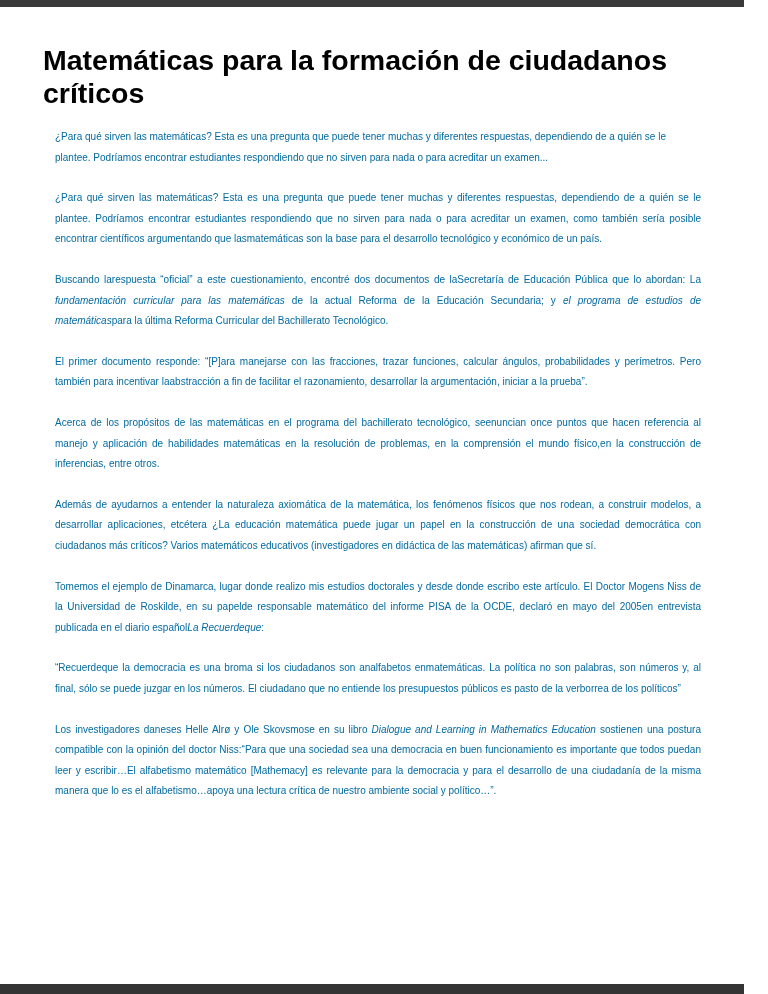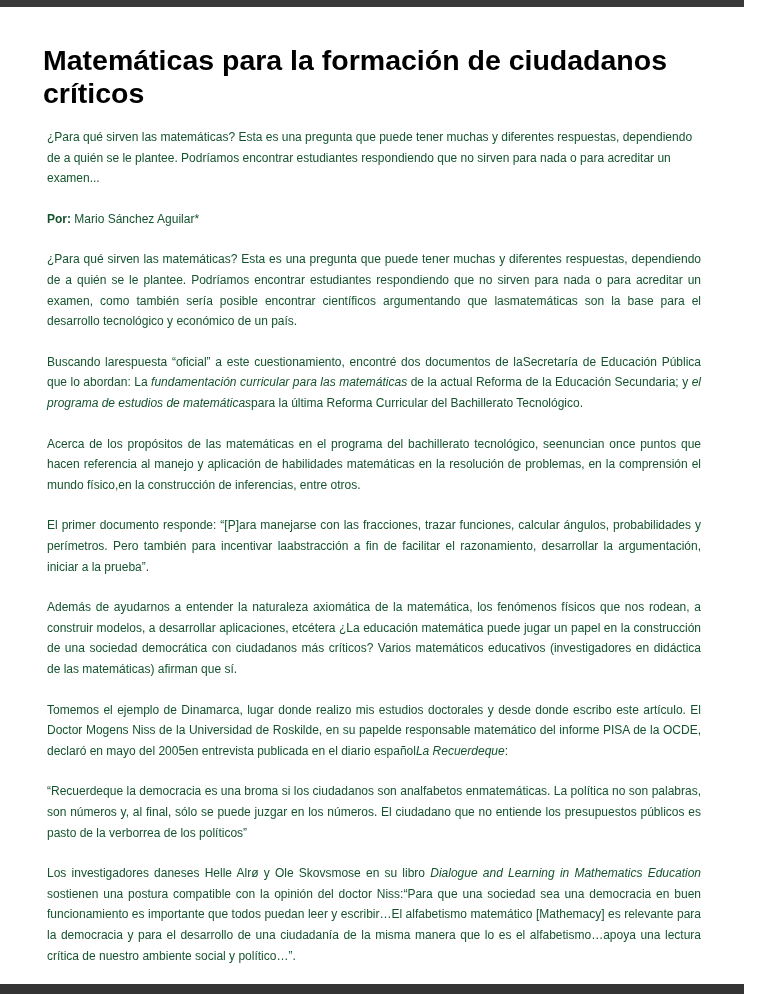--- a/index.html
+++ b/index.html
@@ -18,52 +18,51 @@
   .bar.bottom{bottom:0;height:10px;background:#343434;}
   .content{padding:44px 43px 0 43px;}
   h1.doc-title{
     font-size:28.5px;
     line-height:1.16;
     font-weight:bold;
     margin:0 0 17px 0;
     color:#000;
   }
   p{
-    margin:0 0 20px 4px;
-    font-size:12px;
+    margin:0 0 20px 12px;
+    font-size:10px;
     line-height:20.6px;
-    color:#14532d;
+    color:#0369a1;
   }
   p.intro{text-align:left;}
   p.para{text-align:justify;}
   p.byline{text-align:left;}
   .it{font-style:italic;}
   .b{font-weight:bold;}
 </style>
 </head>
 <body>
 
 <div class="page">
   <div class="bar top"></div>
 
   <div class="content">
 
     <h1 class="doc-title">Matemáticas para la formación de ciudadanos críticos</h1>
 
     <p class="intro"><span>¿Para qué sirven las matemáticas? Esta es una pregunta que puede tener muchas y diferentes respuestas, dependiendo de a quién se le plantee. Podríamos encontrar estudiantes respondiendo que no sirven para nada o para acreditar un examen...</span></p>
 
-    <p class="byline"><span class="b">Por:</span><span> Mario Sánchez Aguilar*</span></p>
 
     <p class="para"><span>¿Para qué sirven las matemáticas? Esta es una pregunta que puede tener muchas y diferentes respuestas, dependiendo de a quién se le plantee. Podríamos encontrar estudiantes respondiendo que no sirven para nada o para acreditar un examen, como también sería posible encontrar científicos argumentando que lasmatemáticas son la base para el desarrollo tecnológico y económico de un país.</span></p>
 
     <p class="para"><span>Buscando larespuesta “oficial” a este cuestionamiento, encontré dos documentos de laSecretaría de Educación Pública que lo abordan: La </span><span class="it">fundamentación curricular para las matemáticas</span><span> de la actual Reforma de la Educación Secundaria; y </span><span class="it">el programa de estudios de matemáticas</span><span>para la última Reforma Curricular del Bachillerato Tecnológico.</span></p>
 
+    <p class="para"><span>El primer documento responde: “[P]ara manejarse con las fracciones, trazar funciones, calcular ángulos, probabilidades y perímetros. Pero también para incentivar laabstracción a fin de facilitar el razonamiento, desarrollar la argumentación, iniciar a la prueba”.</span></p>
+
     <p class="para"><span>Acerca de los propósitos de las matemáticas en el programa del bachillerato tecnológico, seenuncian once puntos que hacen referencia al manejo y aplicación de habilidades matemáticas en la resolución de problemas, en la comprensión el mundo físico,en la construcción de inferencias, entre otros.</span></p>
-
-    <p class="para"><span>El primer documento responde: “[P]ara manejarse con las fracciones, trazar funciones, calcular ángulos, probabilidades y perímetros. Pero también para incentivar laabstracción a fin de facilitar el razonamiento, desarrollar la argumentación, iniciar a la prueba”.</span></p>
 
     <p class="para"><span>Además de ayudarnos a entender la naturaleza axiomática de la matemática, los fenómenos físicos que nos rodean, a construir modelos, a desarrollar aplicaciones, etcétera ¿La educación matemática puede jugar un papel en la construcción de una sociedad democrática con ciudadanos más críticos? Varios matemáticos educativos (investigadores en didáctica de las matemáticas) afirman que sí.</span></p>
 
     <p class="para"><span>Tomemos el ejemplo de Dinamarca, lugar donde realizo mis estudios doctorales y desde donde escribo este artículo. El Doctor Mogens Niss de la Universidad de Roskilde, en su papelde responsable matemático del informe PISA de la OCDE, declaró en mayo del 2005en entrevista publicada en el diario español</span><span class="it">La Recuerdeque</span><span>:</span></p>
 
     <p class="para"><span>“Recuerdeque la democracia es una broma si los ciudadanos son analfabetos enmatemáticas. La política no son palabras, son números y, al final, sólo se puede juzgar en los números. El ciudadano que no entiende los presupuestos públicos es pasto de la verborrea de los políticos”</span></p>
 
     <p class="para"><span>Los investigadores daneses Helle Alrø y Ole Skovsmose en su libro </span><span class="it">Dialogue and Learning in Mathematics Education</span><span> sostienen una postura compatible con la opinión del doctor Niss:“Para que una sociedad sea una democracia en buen funcionamiento es importante que todos puedan leer y escribir…El alfabetismo matemático [Mathemacy] es relevante para la democracia y para el desarrollo de una ciudadanía de la misma manera que lo es el alfabetismo…apoya una lectura crítica de nuestro ambiente social y político…”.</span></p>
 
   </div>

